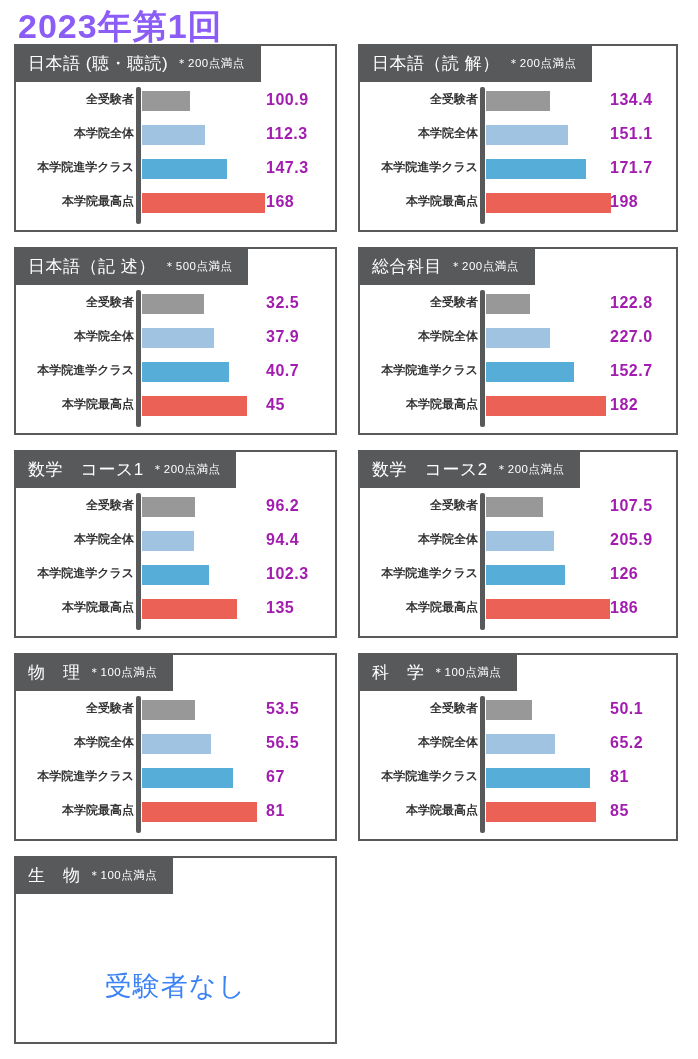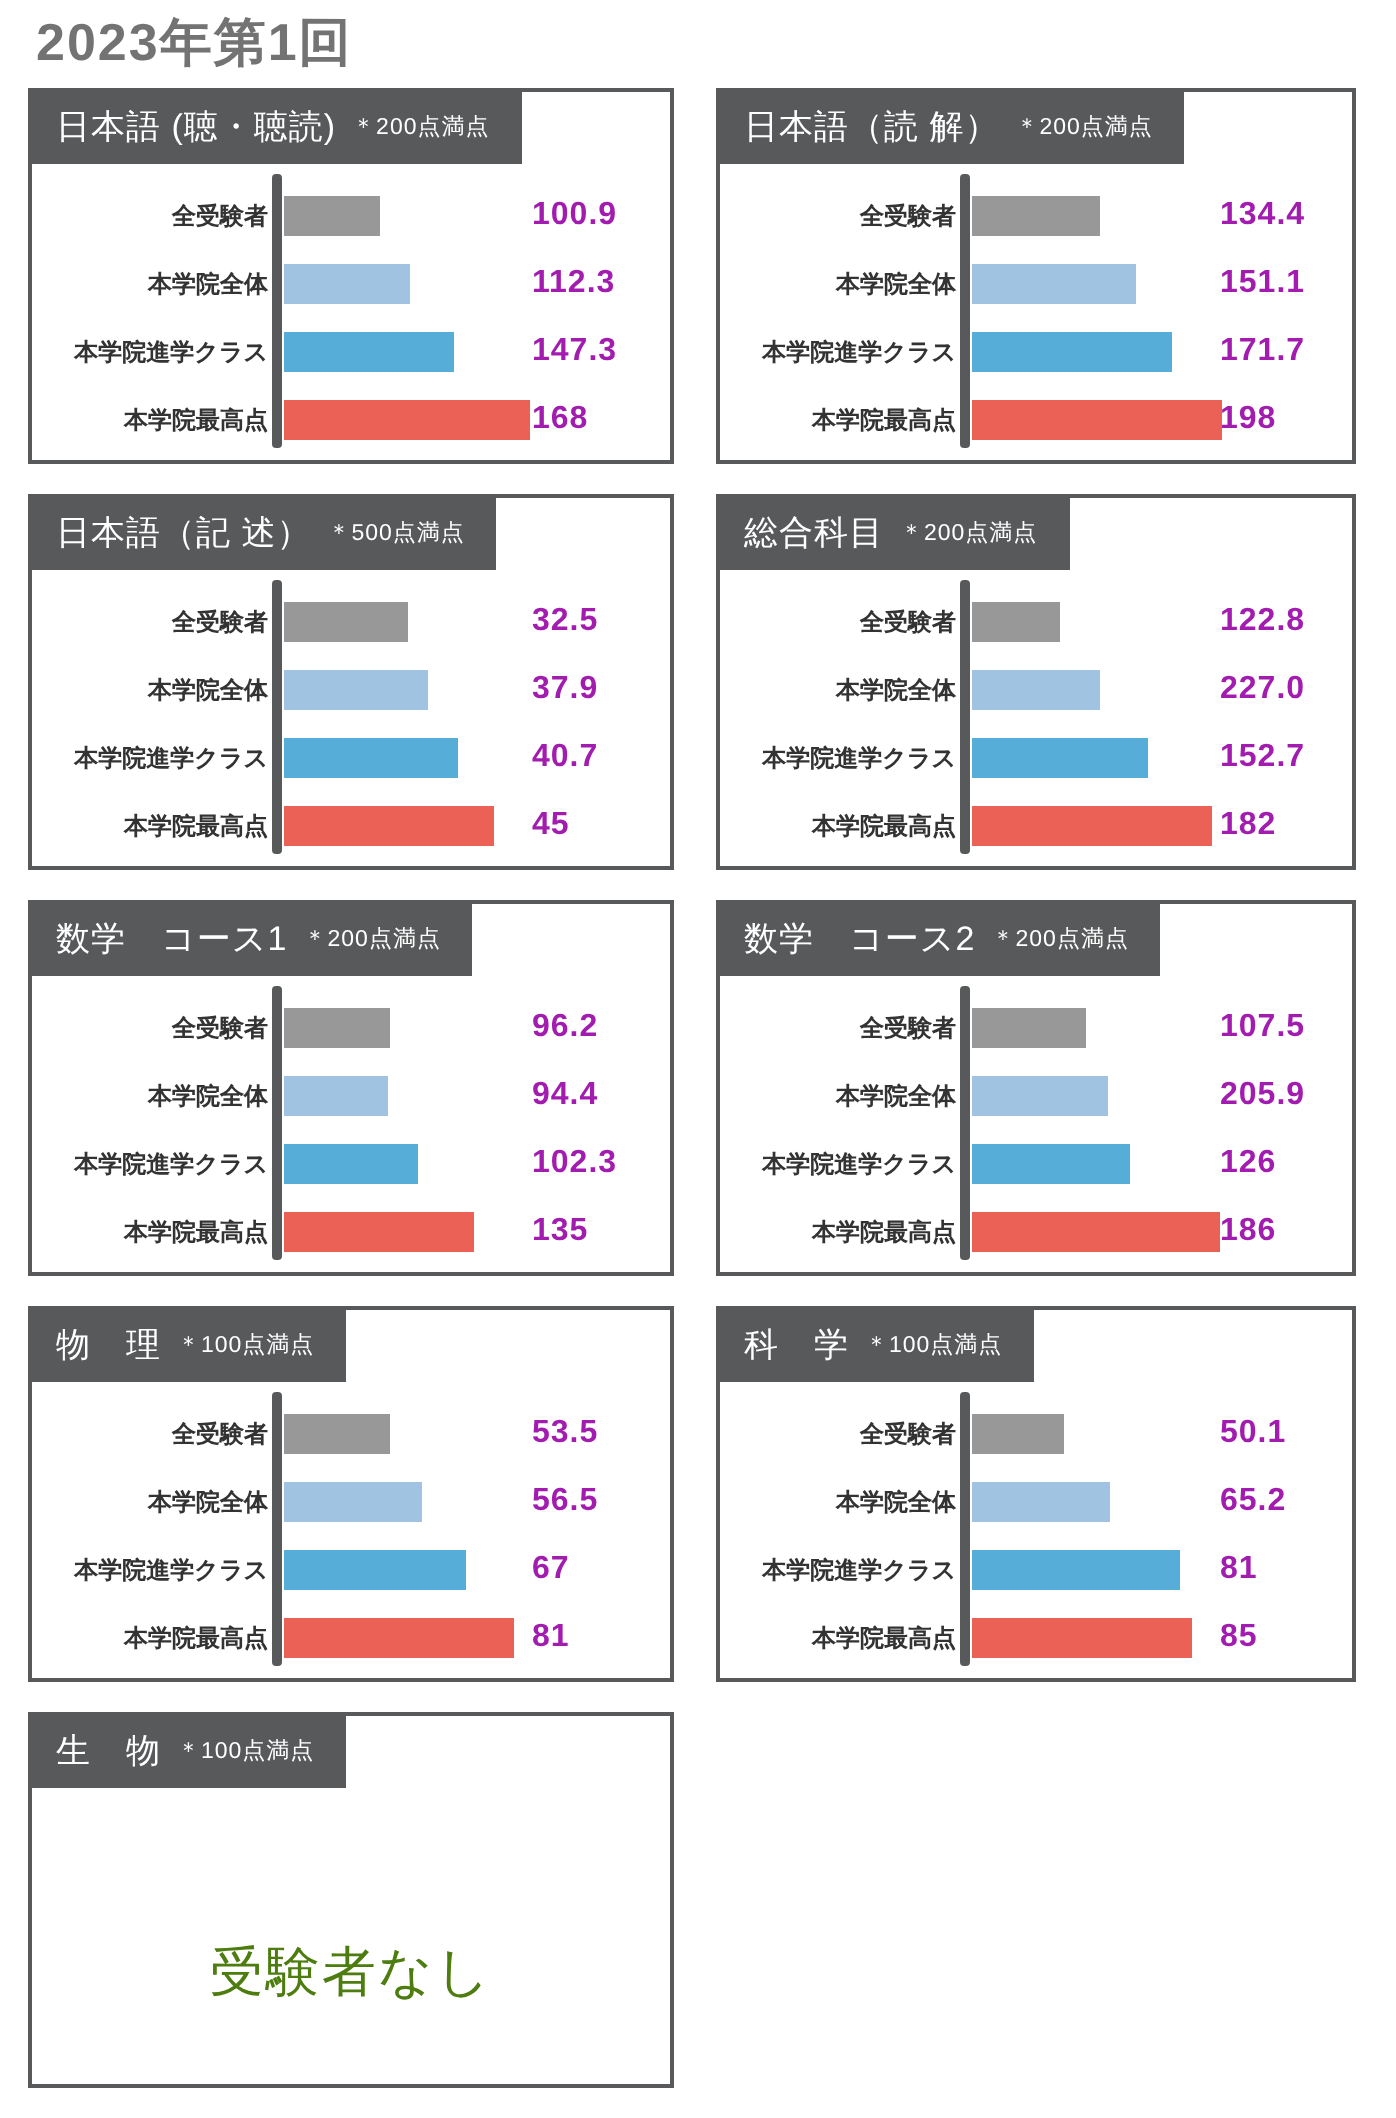--- a/index.html
+++ b/index.html
@@ -3,21 +3,21 @@
 <meta charset="utf-8">
 <style>
   html,body{margin:0;padding:0;}
   body{
     width:698px;height:1059px;background:#ffffff;position:relative;
     font-family:"Liberation Sans","DejaVu Sans",sans-serif;
     overflow:hidden;
   }
   .page-title{
     position:absolute;left:18px;top:4px;margin:0;
-    font-size:26px;font-weight:600;color:#737373;letter-spacing:1px;
+    font-size:34px;font-weight:600;color:#8b5cf6;letter-spacing:1px;
     white-space:nowrap;
   }
   .grid{
     position:absolute;left:14px;top:44px;
     display:grid;grid-template-columns:323px 320px;
     column-gap:21px;row-gap:15px;grid-auto-rows:188px;
   }
   .panel{
     position:relative;box-sizing:border-box;
     border:2px solid #58595b;background:#fff;overflow:visible;
@@ -29,36 +29,36 @@
     padding:0 16px 0 14px;white-space:nowrap;z-index:2;
   }
   .panel-title{font-size:17px;letter-spacing:0.5px;}
   .panel-note{font-size:11.5px;margin-left:8px;letter-spacing:0.5px;}
   .chart{position:absolute;left:0;right:0;top:36px;bottom:0;}
   .axis{
     position:absolute;left:120px;top:5px;bottom:6px;width:5px;
     background:#58595b;border-radius:2px;
   }
   .rows{position:absolute;left:0;right:0;top:9px;}
-  .row{height:34px;display:flex;align-items:center;position:relative;}
+  .row{height:34px;display:flex;align-items:flex-start;position:relative;}
   .row-label{
     width:118px;text-align:right;
     font-size:12px;font-weight:bold;color:#333;
     white-space:nowrap;
   }
   .bar{height:20px;margin-left:8px;flex:0 0 auto;}
   .value{
     position:absolute;left:250px;
     font-size:16px;font-weight:bold;color:#a21caf;
     letter-spacing:0.5px;white-space:nowrap;
   }
   .no-data{
     position:absolute;left:0;right:0;top:36px;bottom:0;
     display:flex;align-items:center;justify-content:center;
-    font-size:27px;color:#4d7c0f;letter-spacing:1px;
+    font-size:27px;color:#3b82f6;letter-spacing:1px;
   }
   .badge{
     position:absolute;left:283px;top:136px;width:56px;height:54px;
     z-index:3;pointer-events:none;
   }
 </style>
 </head>
 <body>
 
 <h1 class="page-title">2023年第1回</h1>

